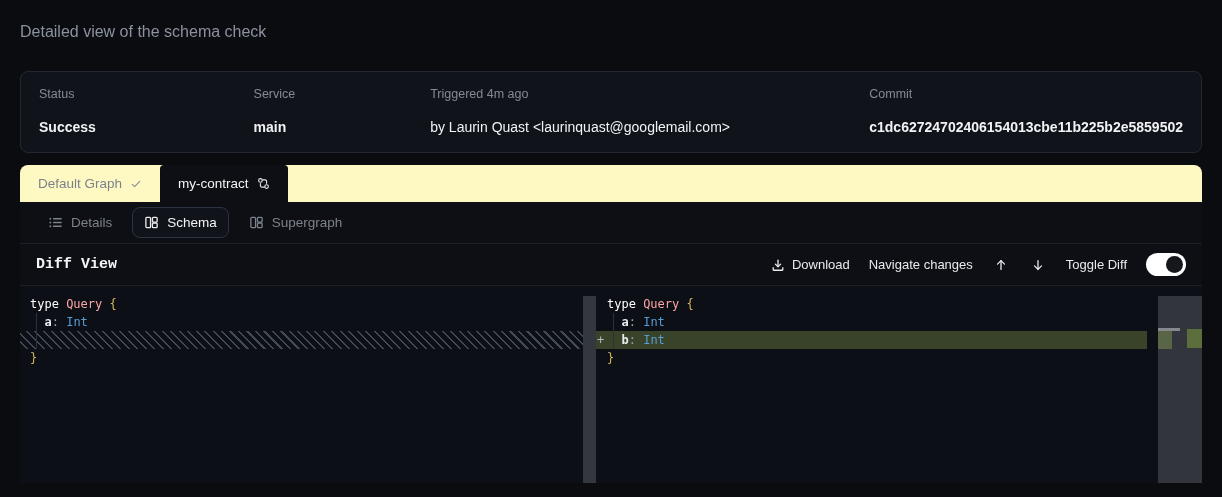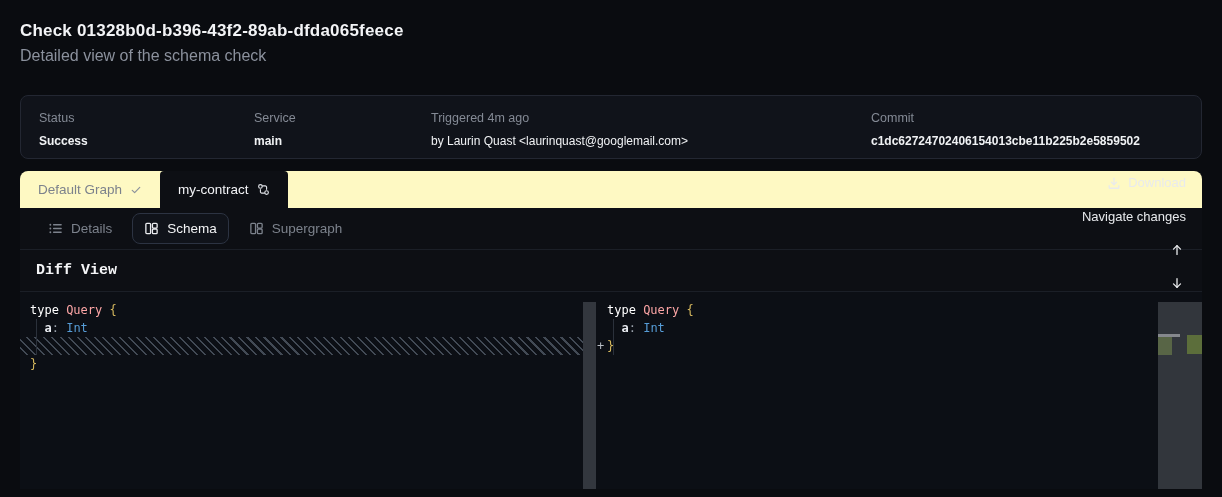--- a/index.html
+++ b/index.html
@@ -10,34 +10,34 @@
     color:#e9ebee;
   }
   
   .header { padding:19px 20px 0 20px; }
   .page-title { font-size:17px; line-height:24px; font-weight:700; color:#f3f4f6; letter-spacing:.2px; }
   .page-subtitle { margin-top:4px; font-size:16px; line-height:18px; color:#8b919d; }
 
   
   .meta-card {
     margin:30px 20px 0 20px;
-    height:64px;
+    height:82px;
     background:#10131a;
     border:1px solid #232732;
     border-radius:8px;
     display:flex;
     padding:14px 18px;
   }
   .meta-col { display:flex; flex-direction:column; }
   .meta-col.c1 { width:215px; }
   .meta-col.c2 { width:177px; }
   .meta-col.c3 { width:440px; }
   .meta-col.c4 { flex:1; }
   .meta-label { font-size:12.5px; color:#848a95; line-height:16px; }
-  .meta-value { margin-top:6px; font-size:12px; font-weight:600; color:#f0f2f4; line-height:18px; white-space:nowrap; }
+  .meta-value { margin-top:16px; font-size:14px; font-weight:600; color:#f0f2f4; line-height:18px; white-space:nowrap; }
   .meta-value.normal { font-weight:500; }
 
   
   .panel { margin:12px 20px 0 20px; height:318px; display:flex; flex-direction:column; }
 
   .graph-tabs {
     height:37px; background:#fef9c3;
     border-radius:8px 8px 0 0;
     display:flex; align-items:stretch; flex-shrink:0;
   }
@@ -69,21 +69,21 @@
   .view-tab.active { color:#f2f3f5; border-color:#2c3342; background:#10131a; }
 
   
   .diff-toolbar {
     height:42px; flex-shrink:0;
     display:flex; align-items:center; justify-content:space-between;
     padding:0 16px;
     border-bottom:1px solid #1b1f27;
   }
   .diff-title { font-size:15px; font-weight:700; color:#f4f5f7;font-family:Liberation Mono, monospace; }
-  .toolbar-right { display:flex; align-items:flex-end; gap:19px; font-size:13px; color:#e8eaed;flex-direction:column; }
+  .toolbar-right { display:flex; align-items:center; gap:19px; font-size:13px; color:#e8eaed; }
   .tool-btn { display:flex; align-items:center; gap:7px; background:none; border:none; color:#e8eaed; font-size:13px; cursor:pointer; font-family:inherit; }
   .arrow-btn { background:none; border:none; cursor:pointer; display:flex; align-items:center; padding:0 2px; }
   .toggle {
     width:40px; height:23px; border-radius:12px; background:#ffffff;
     position:relative; cursor:pointer; border:none;
   }
   .toggle-knob {
     position:absolute; right:3px; top:3px;
     width:17px; height:17px; border-radius:50%; background:#15171c;
   }
@@ -140,21 +140,20 @@
 
   .plus-marker {
     position:absolute; left:1px; top:45px; z-index:2;
     height:18px; line-height:18px; color:#b7bcc3;
   }
 </style>
 </head>
 <body>
 
 <div class="header">
-  <div class="page-title">Check 01328b0d-b396-43f2-89ab-dfda065feece</div>
   <div class="page-subtitle">Detailed view of the schema check</div>
 </div>
 
 <div class="meta-card">
   <div class="meta-col c1">
     <span class="meta-label">Status</span>
     <span class="meta-value">Success</span>
   </div>
   <div class="meta-col c2">
     <span class="meta-label">Service</span>
@@ -274,20 +273,21 @@
             <div class="code-line"><span class="tok-brace">}</span></div>
           </div>
         <div class="indent-guide"></div>
         <div class="v-scrollbar"></div>
       </div>
       <div class="pane right">
         <span class="plus-marker">+</span>
         <div class="code-lines" id="right-code">
             <div class="code-line"><span class="tok-kw">type</span><span> </span><span class="tok-type">Query</span><span> </span><span class="tok-brace">{</span></div>
             <div class="code-line"><span>  </span><span class="tok-field">a</span><span class="tok-punct">:</span><span> </span><span class="tok-scalar">Int</span></div>
+            <div class="code-line added"><span>  </span><span class="tok-field">b</span><span class="tok-punct">:</span><span> </span><span class="tok-scalar">Int</span></div>
             <div class="code-line"><span class="tok-brace">}</span></div>
           </div>
         <div class="indent-guide"></div>
         <div class="overview-ruler">
           <span class="ruler-sliver"></span>
           <span class="ruler-added-soft"></span>
           <span class="ruler-added-marker"></span>
         </div>
       </div>
     </div>

